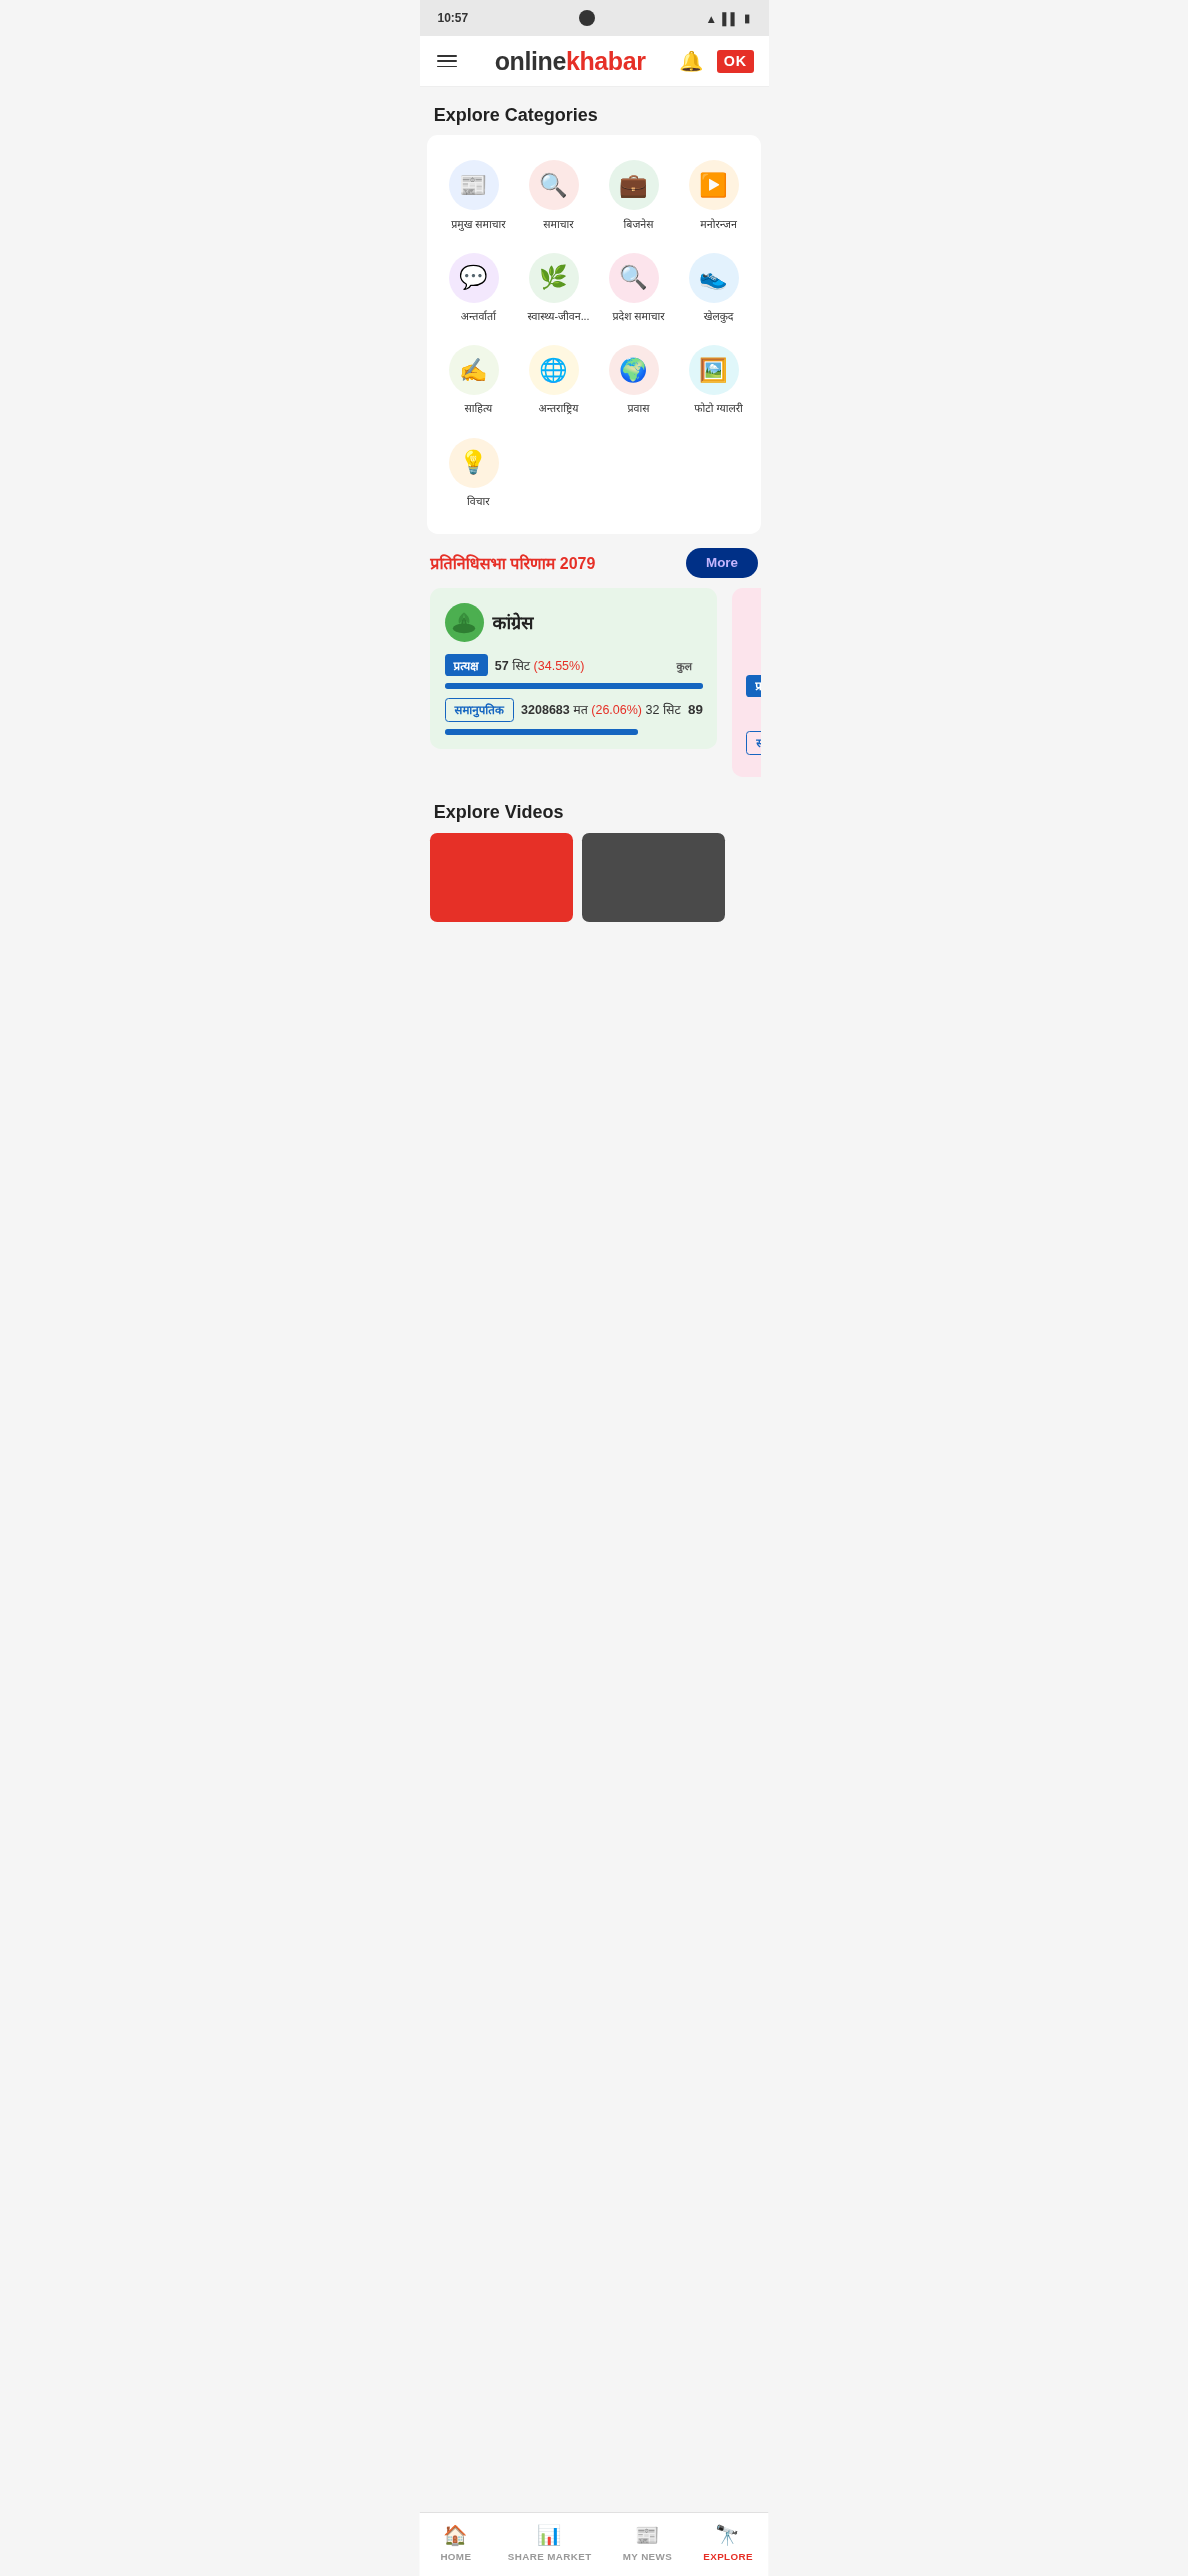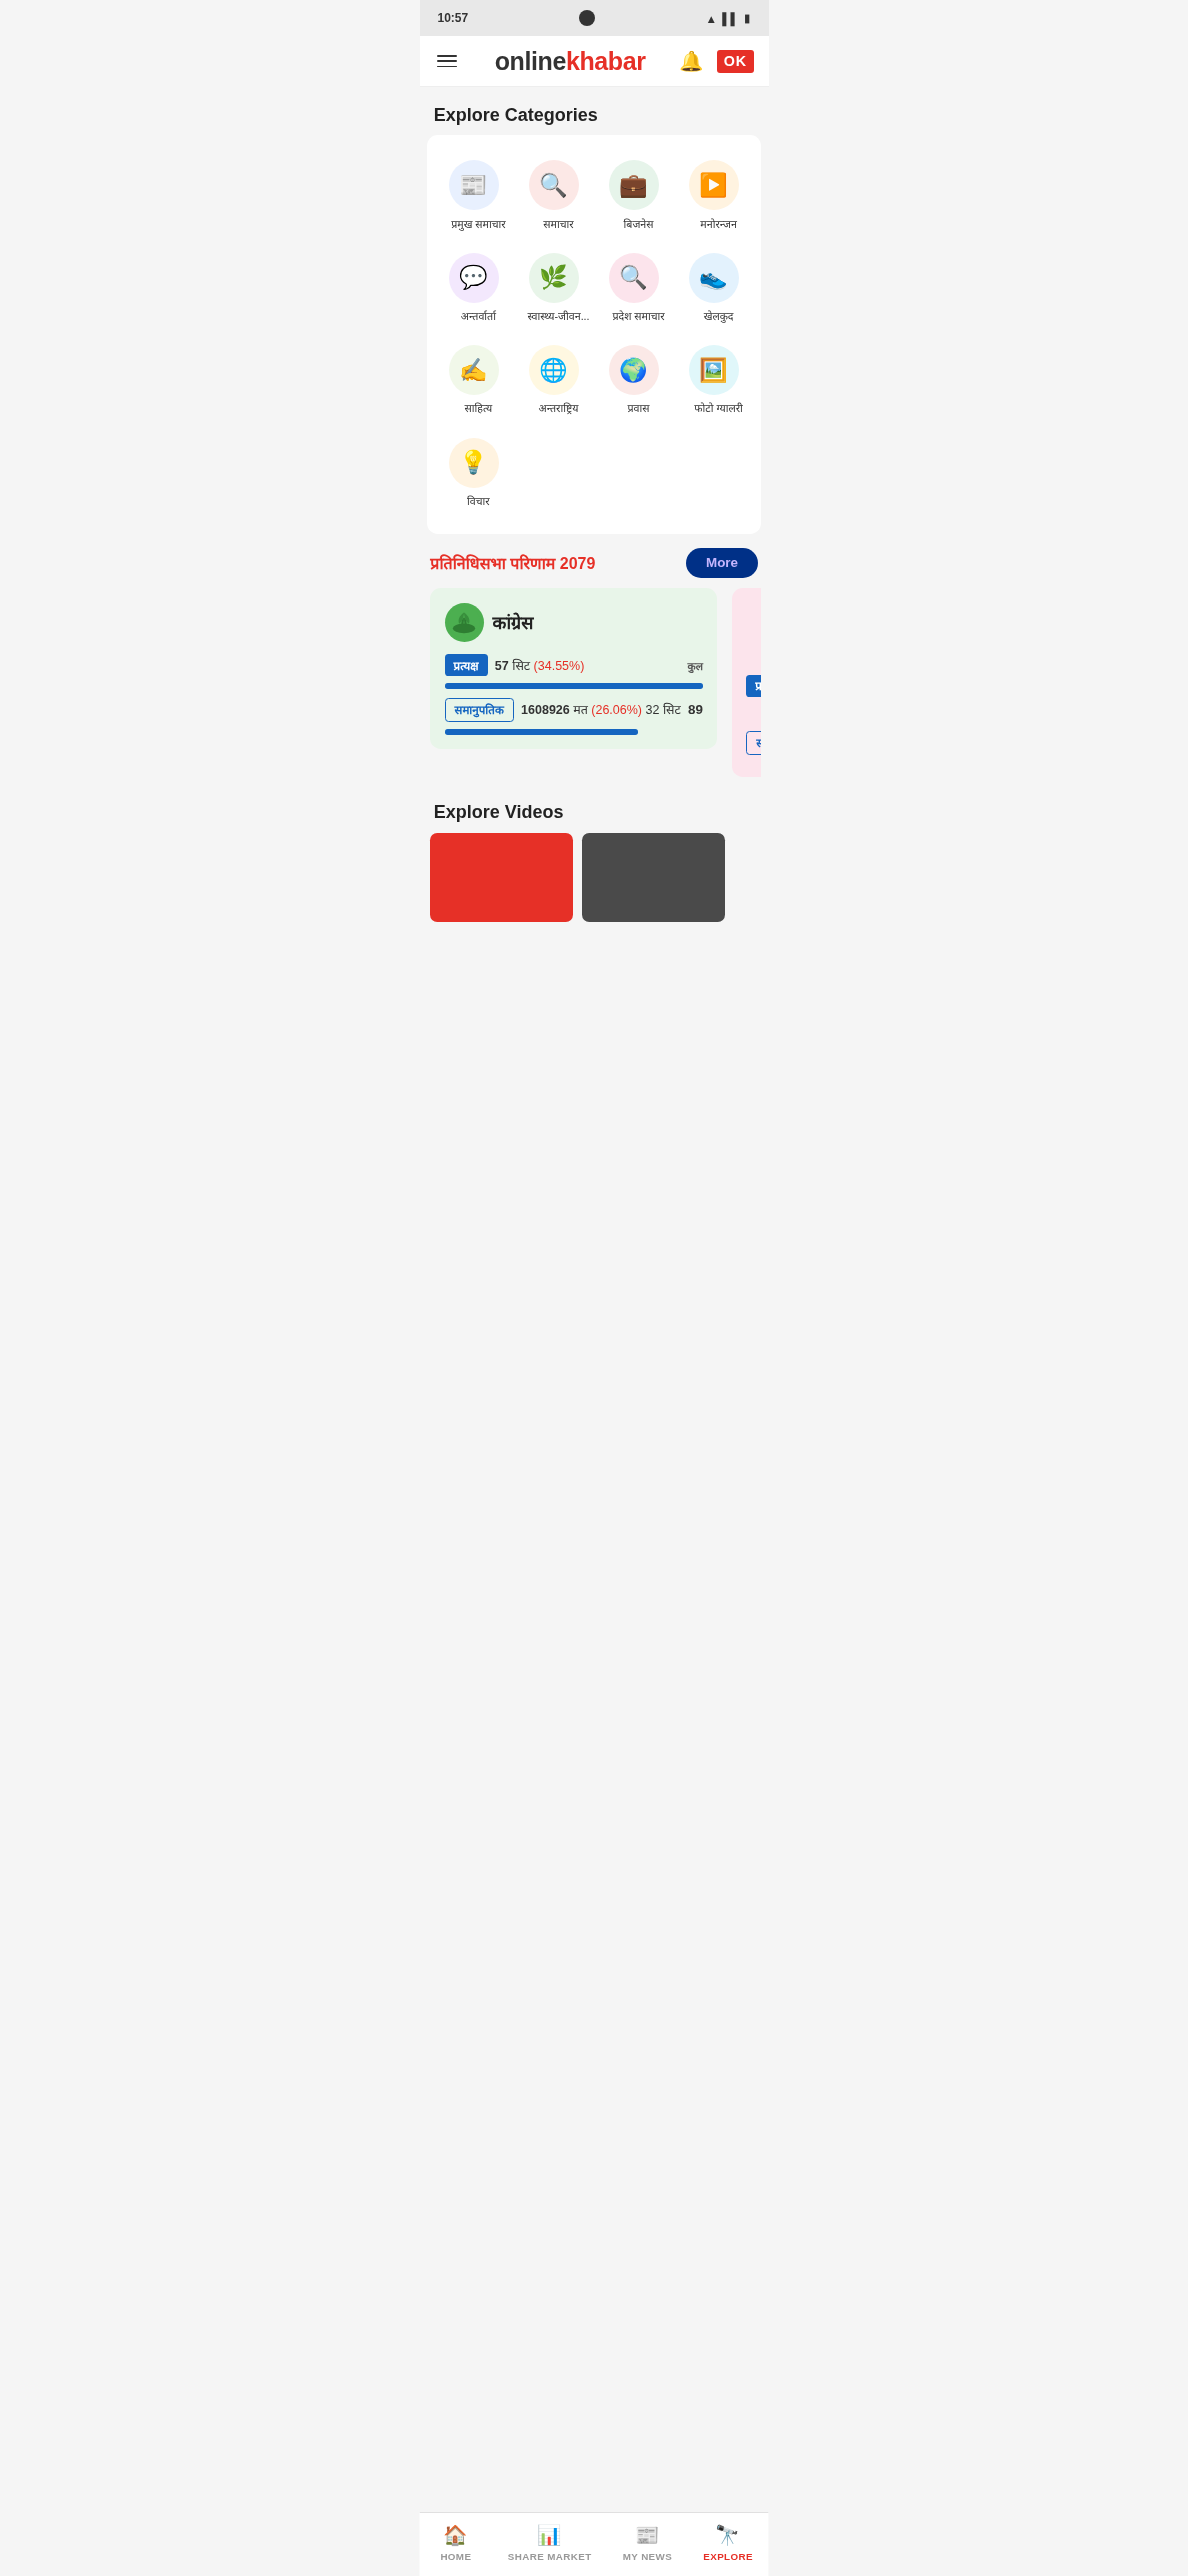--- a/index.html
+++ b/index.html
@@ -275,21 +275,21 @@
     .stat-total {
       font-size: 13.4px;
       font-weight: 700;
       color: #333;
       margin-left: auto;
     }
 
     .total-label {
       font-size: 10.7px;
       color: #555;
-      margin-right: 0;
+      margin-right: 11px;
     }
 
     
     .party-card-pink {
       background: #fce4ec;
     }
 
     
     .explore-videos-title {
       font-size: 18px;
@@ -488,21 +488,21 @@
           <span class="stat-total">
             <span class="total-label">कुल</span>
           </span>
         </div>
         
         <div style="background:#1565c0; height:5.4px; border-radius:2.7px; width:100%; margin-bottom:9px;"></div>
         
         <div class="stat-row">
           <span class="stat-badge badge-outline-blue">समानुपतिक</span>
           <span class="stat-text">
-            <strong>1608926</strong> मत <span class="stat-percent">(26.06%)</span> 32 सिट
+            <strong>3208683</strong> मत <span class="stat-percent">(26.06%)</span> 32 सिट
           </span>
           <span class="stat-total">89</span>
         </div>
         <div style="background:#1565c0; height:5.4px; border-radius:2.7px; width:75%; margin-top:3.6px;"></div>
       </div>
 
       
       <div class="party-card party-card-pink" style="width:72px; overflow:hidden; vertical-align:top;">
         <div style="height:18px; margin-bottom:54px;"></div>
         <div class="stat-row">

